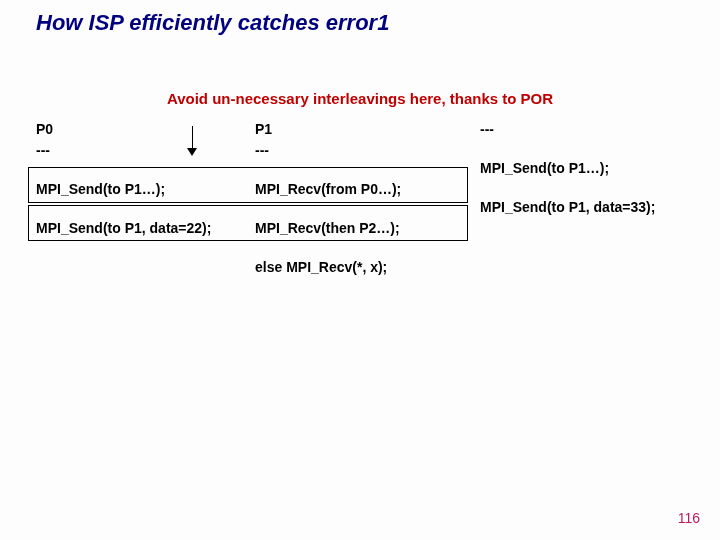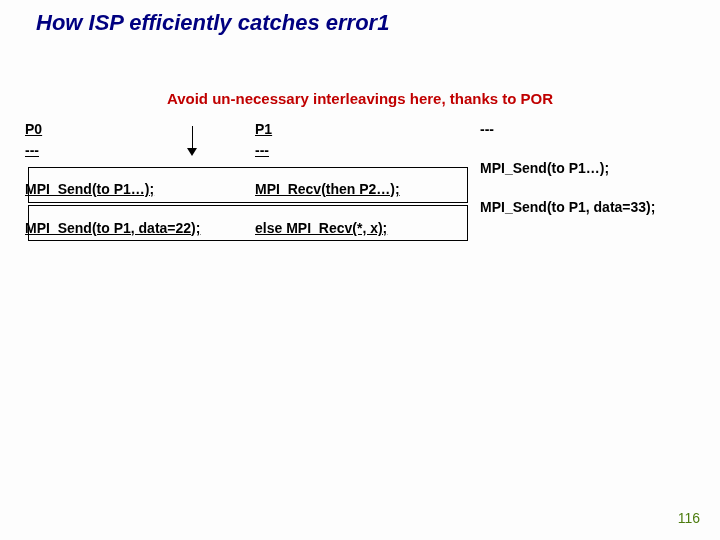--- a/index.html
+++ b/index.html
@@ -32,22 +32,22 @@
     font-weight: bold;
     color: #c00000;
   }
   .col {
     position: absolute;
     top: 120px;
     font-size: 14px;
     font-weight: bold;
     line-height: 1.35;
   }
-  .col.p0 { left: 25px;  width: 200px; text-decoration: underline; }
-  .col.p1 { left: 255px; width: 200px; text-decoration: underline; }
+  .col.p0 { left: 36px;  width: 200px; }
+  .col.p1 { left: 255px; width: 200px; }
   .col.p2 { left: 480px; width: 230px; }
   .hdr  { margin-bottom: 2px; }
   .dash { margin-bottom: 20px; }
   .stmt { margin-bottom: 20px; white-space: nowrap; }
   .arrow {
     position: absolute;
     left: 186px;
     top: 126px;
     width: 14px;
     height: 30px;
@@ -74,21 +74,21 @@
     border: 1.5px solid #000;
     background: transparent;
   }
   .box.b1 { left: 28px;  top: 167px; width: 438px; height: 34px; }
   .box.b2 { left: 28px;  top: 205px; width: 438px; height: 34px; }
   .pagenum {
     position: absolute;
     right: 20px;
     bottom: 14px;
     font-size: 14px;
-    color: #4d7c0f;
+    color: #be185d;
   }
 </style>
 </head>
 <body>
 
 <div class="title">How  ISP efficiently catches error1</div>
 <div class="subtitle">Avoid un-necessary interleavings here, thanks to POR</div>
 
 <div class="arrow">
   <div class="shaft"></div>
@@ -98,20 +98,21 @@
 <div class="col p0">
   <div class="hdr">P0</div>
   <div class="dash">---</div>
   <div class="stmt">MPI_Send(to P1…);</div>
   <div class="stmt">MPI_Send(to P1, data=22);</div>
 </div>
 
 <div class="col p1">
   <div class="hdr">P1</div>
   <div class="dash">---</div>
+  <div class="stmt">MPI_Recv(from P0…);</div>
   <div class="stmt">MPI_Recv(then P2…);</div>
   <div> else MPI_Recv(*, x);</div>
 </div>
 
 <div class="col p2">
   <div class="dash">---</div>
   <div class="stmt">MPI_Send(to P1…);</div>
   <div class="stmt">MPI_Send(to P1, data=33);</div>
 </div>
 

